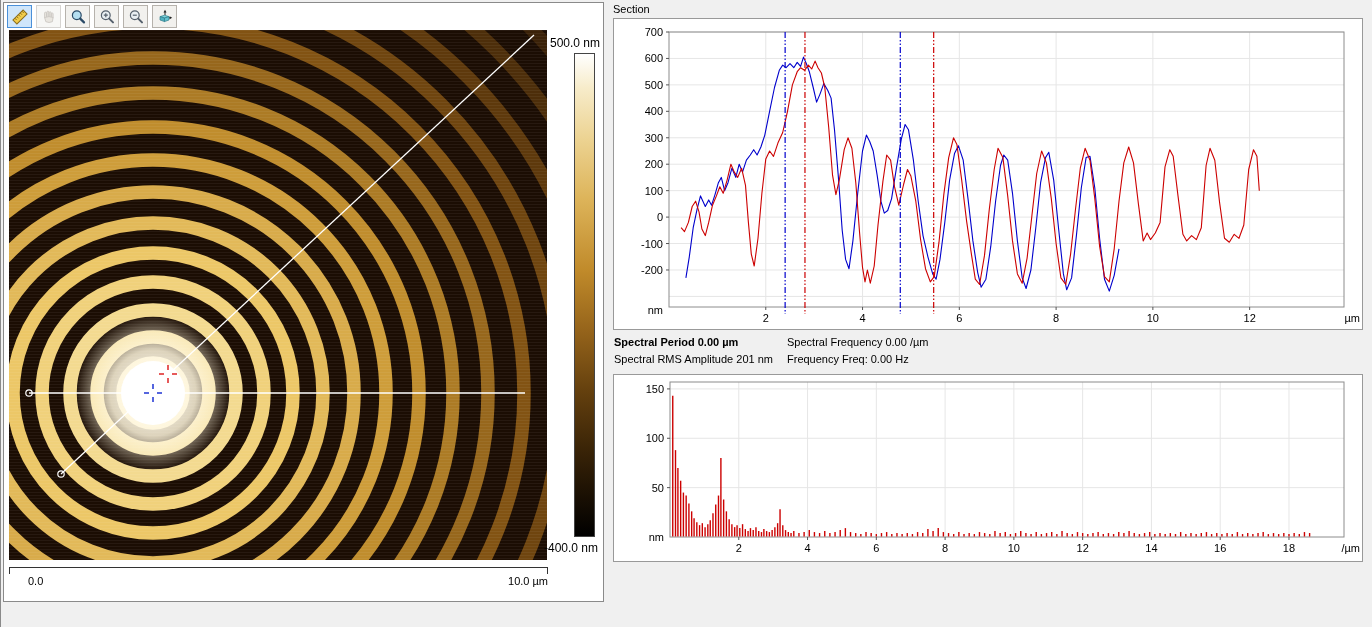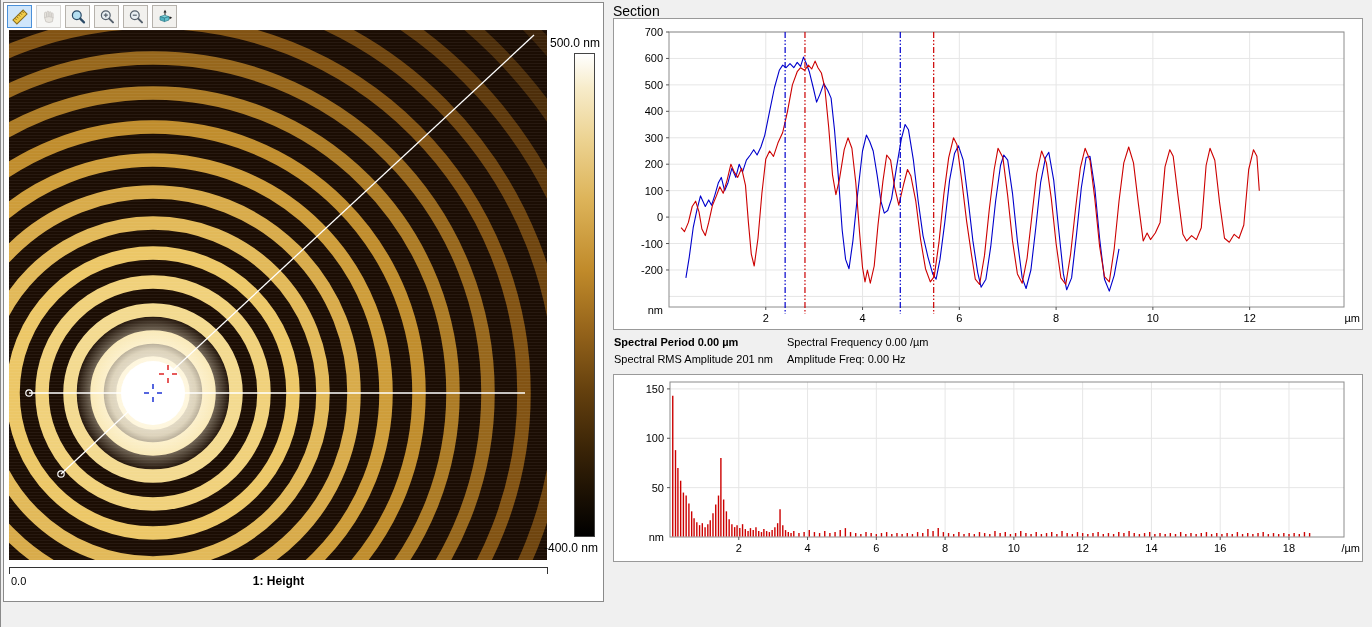--- a/index.html
+++ b/index.html
@@ -13,25 +13,25 @@
   .image-area{position:absolute;left:5px;top:27px;width:538px;height:530px;}
   .colorbar{position:absolute;left:570px;top:50px;width:21px;height:484px;border:1px solid #444;box-sizing:border-box;
     background:linear-gradient(to bottom,#ffffff 0%,#f7ecca 7%,#ecd290 18%,#ddb45a 30%,#c08a2a 45%,#93621a 58%,#64400e 70%,#3a2407 82%,#190f03 92%,#000000 100%);}
   .cb-label{position:absolute;font-size:12px;color:#000;white-space:nowrap;}
   .cb-label.top{left:546px;top:33px;width:48px;text-align:right;}
   .cb-label.bottom{left:540px;top:538px;width:54px;text-align:right;}
   .scale-ruler{position:absolute;left:5px;top:564px;width:539px;height:7px;border-top:1px solid #333;}
   .scale-ruler::before,.scale-ruler::after{content:"";position:absolute;top:0;width:1px;height:6px;background:#333;}
   .scale-ruler::before{left:0;} .scale-ruler::after{right:0;}
   .caption-row{position:absolute;left:5px;top:570px;width:539px;height:18px;}
-  .caption-left{position:absolute;left:2px;top:2px;font-size:11px;}
+  .caption-left{position:absolute;left:19px;top:2px;font-size:11px;}
   .caption-center{position:absolute;left:0;top:1px;width:539px;text-align:center;font-size:12px;font-weight:bold;}
   .caption-right{position:absolute;left:0;top:2px;width:539px;text-align:right;font-size:11px;}
   
-  .section-title{position:absolute;left:612px;top:3px;font-size:14px;color:#000;}
+  .section-title{position:absolute;left:612px;top:3px;font-size:11px;color:#000;}
   .chart-box{position:absolute;background:#ffffff;border:1px solid #999;box-sizing:border-box;}
   #profile-box{left:612px;top:18px;width:750px;height:312px;}
   #spectrum-box{left:612px;top:374px;width:750px;height:188px;}
   .stat{position:absolute;font-size:11px;color:#000;white-space:nowrap;}
   #stat-period{left:613px;top:336px;font-weight:bold;} #stat-freq{left:786px;top:336px;}
   #stat-rms{left:613px;top:353px;}  #stat-temporal{left:786px;top:353px;}
   svg{display:block;}
   text{font-family:"Liberation Sans","DejaVu Sans",sans-serif;}
 </style>
 </head>
@@ -147,22 +147,22 @@
           </g>
         </svg>
     </div>
 
     <div class="colorbar"></div>
     <div class="cb-label top">500.0 nm</div>
     <div class="cb-label bottom">-400.0 nm</div>
 
     <div class="scale-ruler"></div>
     <div class="caption-row">
-      <span class="caption-center">1: Height</span>
       <span class="caption-left">0.0</span>
+      <span class="caption-right">10.0 µm</span>
     </div>
   </div>
 
   <div class="section-title">Section</div>
 
   <div class="chart-box" id="profile-box">
     <svg id="profile-chart" width="748" height="310">
         <rect x="55" y="13" width="675" height="275" fill="#ffffff"></rect>
         <line x1="55" y1="277.4230769230769" x2="730" y2="277.4230769230769" stroke="#e6e6e6"></line>
         <line x1="55" y1="250.98076923076923" x2="730" y2="250.98076923076923" stroke="#e6e6e6"></line>
@@ -221,21 +221,21 @@
         <line x1="171.1290322580645" y1="13" x2="171.1290322580645" y2="295" stroke="#0000cc" stroke-width="1.2" stroke-dasharray="6 2 1.5 2 1.5 2"></line>
         <line x1="190.96774193548387" y1="13" x2="190.96774193548387" y2="295" stroke="#cc0000" stroke-width="1.2" stroke-dasharray="6 2 1.5 2 1.5 2"></line>
         <line x1="286.2903225806452" y1="13" x2="286.2903225806452" y2="295" stroke="#0000cc" stroke-width="1.2" stroke-dasharray="6 2 1.5 2 1.5 2"></line>
         <line x1="319.6774193548387" y1="13" x2="319.6774193548387" y2="295" stroke="#cc0000" stroke-width="1.2" stroke-dasharray="6 2 1.5 2 1.5 2"></line>
       </svg>
   </div>
 
   <div class="stat" id="stat-period">Spectral Period 0.00 µm</div>
   <div class="stat" id="stat-freq">Spectral Frequency 0.00 /µm</div>
   <div class="stat" id="stat-rms">Spectral RMS Amplitude 201 nm</div>
-  <div class="stat" id="stat-temporal">Amplitude Freq: 0.00 Hz</div>
+  <div class="stat" id="stat-temporal">Frequency Freq: 0.00 Hz</div>
 
   <div class="chart-box" id="spectrum-box">
     <svg id="spectrum-chart" width="748" height="186">
         <rect x="56" y="7" width="674" height="155" fill="#ffffff"></rect>
         <line x1="56" y1="112.63694267515923" x2="730" y2="112.63694267515923" stroke="#e6e6e6"></line>
         <line x1="56" y1="63.273885350318466" x2="730" y2="63.273885350318466" stroke="#e6e6e6"></line>
         <line x1="56" y1="13.910828025477706" x2="730" y2="13.910828025477706" stroke="#e6e6e6"></line>
         <line x1="124.77551020408163" y1="7" x2="124.77551020408163" y2="162" stroke="#e6e6e6"></line>
         <line x1="193.55102040816325" y1="7" x2="193.55102040816325" y2="162" stroke="#e6e6e6"></line>
         <line x1="262.3265306122448" y1="7" x2="262.3265306122448" y2="162" stroke="#e6e6e6"></line>

